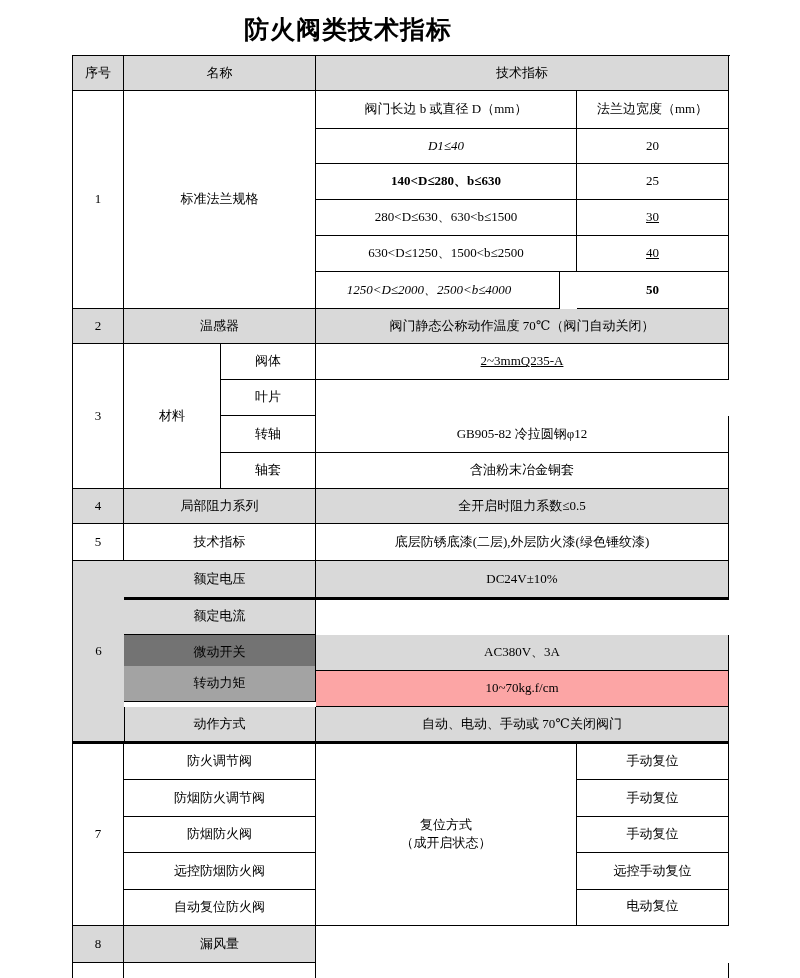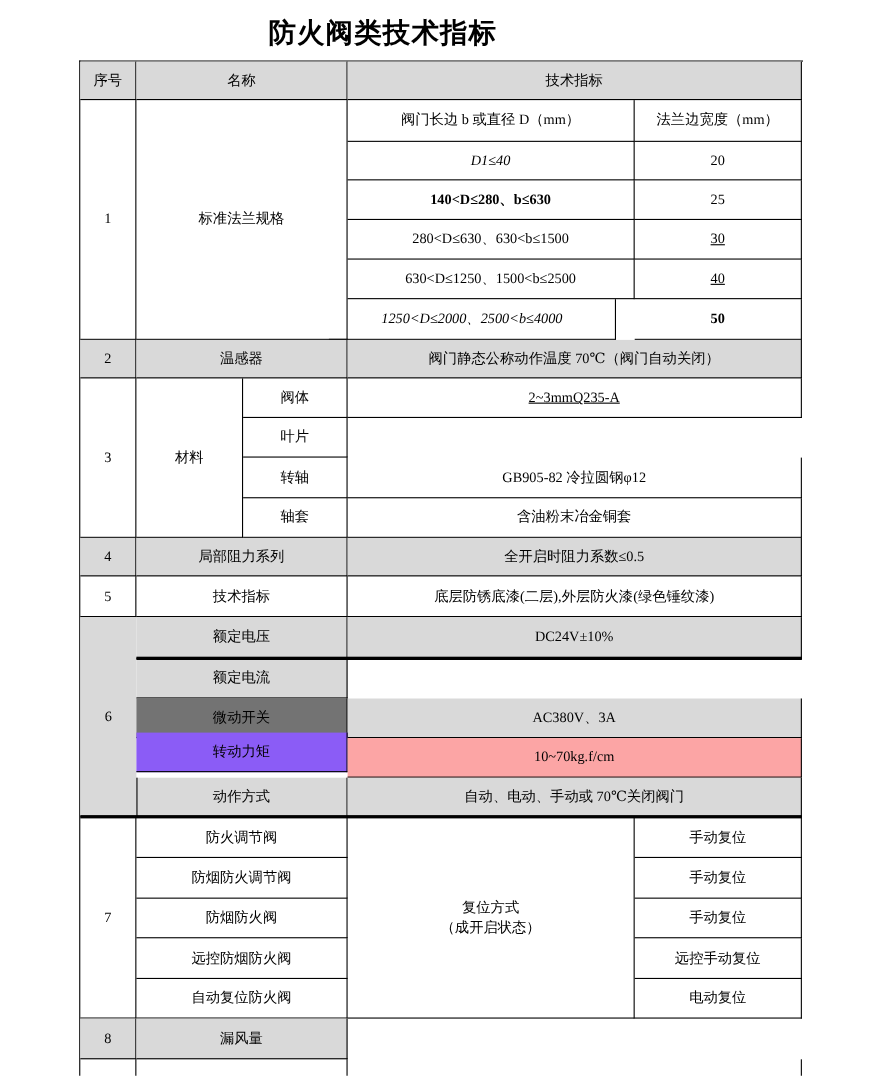--- a/index.html
+++ b/index.html
@@ -75,21 +75,21 @@
   <div class="cell" style="left:0;top:468px;width:51px;height:37px;">5</div>
   <div class="cell" style="left:51px;top:468px;width:192px;height:37px;">技术指标</div>
   <div class="cell" style="left:243px;top:468px;width:413px;height:37px;">底层防锈底漆(二层),外层防火漆(绿色锤纹漆)</div>
 
   <div class="cell g no-r" style="left: 0px; top: 505px; width: 51px; height: 182px; background: rgb(217, 217, 217);">6</div>
   <div class="cell g" style="left: 51px; top: 505px; width: 192px; height: 38px; background: rgb(217, 217, 217);">额定电压</div>
   <div class="cell g" style="left: 243px; top: 505px; width: 413px; height: 38px; background: rgb(217, 217, 217);">DC24V±10%</div>
   <div class="cell g" style="left: 51px; top: 543px; width: 192px; height: 36px; background: rgb(217, 217, 217);">额定电流</div>
   <div class="cell g" style="left: 51px; top: 579px; width: 192px; height: 36px; background: #737373;">微动开关</div>
   <div class="cell g" style="left: 243px; top: 579px; width: 413px; height: 36px; background: rgb(217, 217, 217);">AC380V、3A</div>
-  <div class="cell g" style="left: 51px; top: 610px; width: 192px; height: 36px; background: #8b5cf6;">转动力矩</div>
+  <div class="cell g" style="left: 51px; top: 610px; width: 192px; height: 36px; background: #a3a3a3;">转动力矩</div>
   <div class="cell g" style="left: 243px; top: 615px; width: 413px; height: 36px; background: #fca5a5;">10~70kg.f/cm</div>
   <div class="cell g" style="left: 51px; top: 651px; width: 192px; height: 36px; background: rgb(217, 217, 217);">动作方式</div>
   <div class="cell g" style="left: 243px; top: 651px; width: 413px; height: 36px; background: rgb(217, 217, 217);">自动、电动、手动或 70℃关闭阀门</div>
 
   <div class="bar" style="left:51px;top:651px;width:1px;height:36px;"></div>
 
   <div class="bar" style="left:51px;top:541px;width:605px;height:3px;"></div>
 
   <div class="bar" style="left:0;top:685px;width:656px;height:3px;"></div>
 
@@ -100,21 +100,21 @@
   </div>
   <div class="cell" style="left:51px;top:687px;width:192px;height:37px;">防火调节阀</div>
   <div class="cell" style="left:504px;top:687px;width:152px;height:37px;">手动复位</div>
   <div class="cell" style="left:51px;top:724px;width:192px;height:37px;">防烟防火调节阀</div>
   <div class="cell" style="left:504px;top:724px;width:152px;height:37px;">手动复位</div>
   <div class="cell" style="left:51px;top:761px;width:192px;height:36px;">防烟防火阀</div>
   <div class="cell" style="left:504px;top:761px;width:152px;height:36px;">手动复位</div>
   <div class="cell" style="left:51px;top:797px;width:192px;height:37px;">远控防烟防火阀</div>
   <div class="cell" style="left:504px;top:797px;width:152px;height:37px;">远控手动复位</div>
   <div class="cell" style="left:51px;top:834px;width:192px;height:36px;">自动复位防火阀</div>
-  <div class="cell" style="left:504px;top:834px;width:152px;height:36px;">电动复位</div>
+  <div class="cell" style="left:504px;top:834px;width:152px;height:36px;font-family:Liberation Mono, monospace;">电动复位</div>
 
   <div class="cell g" style="left: 0px; top: 870px; width: 51px; height: 37px; background: rgb(217, 217, 217);">8</div>
   <div class="cell g" style="left: 51px; top: 870px; width: 192px; height: 37px; background: rgb(217, 217, 217);">漏风量</div>
 
   <div class="cell no-b" style="left:0;top:907px;width:51px;height:16px;"></div>
   <div class="cell no-b" style="left:51px;top:907px;width:192px;height:16px;"></div>
   <div class="cell no-b" style="left:243px;top:907px;width:413px;height:16px;"></div>
 
 </div>
 

